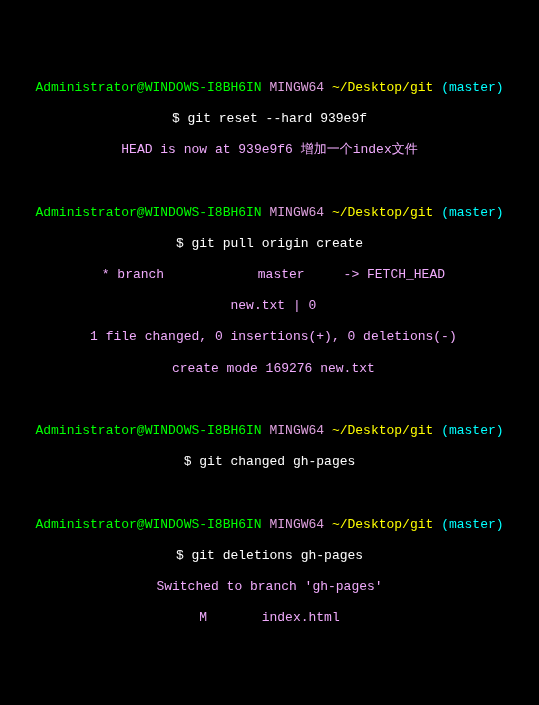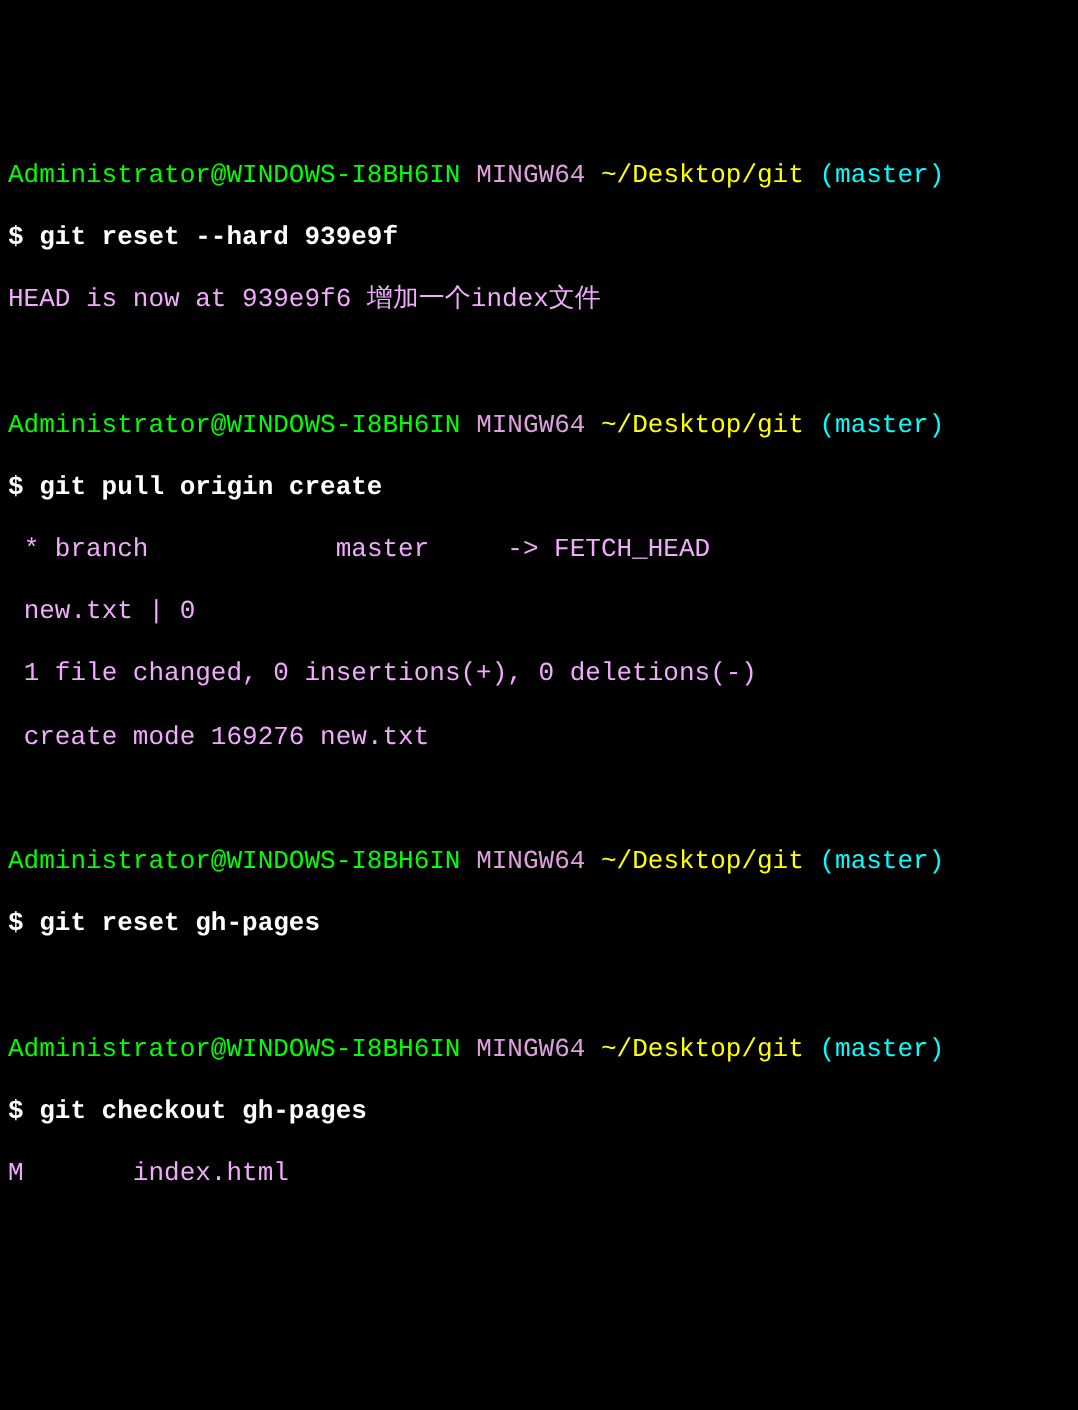--- a/index.html
+++ b/index.html
@@ -15,47 +15,48 @@
       color: #c0c0c0;
       padding: 2px 4px;
       width: 539px;
       white-space: pre-wrap;
       word-wrap: break-word;
     }
     .user { color: #00ff00; }
     .host { color: #dda0dd; }
     .path { color: #ffff00; }
     .branch { color: #00ffff; }
-    .white { color: #ffffff; font-weight: bold; }
+    .white { color: #ffffff; }
     .gray { color: #f0abfc; }
-    .line { display: block; }
+    .line { display: block; text-align: center; }
     .terminal-content { display: block; }
   </style>
 </head>
 <body>
 
 
 
 <div class="terminal-content">
 <span class="line"><span class="user">Administrator@WINDOWS-I8BH6IN</span> <span class="host">MINGW64</span> <span class="path">~/Desktop/git</span> <span class="branch">(master)</span></span>
 <span class="line white">$ git reset --hard 939e9f</span>
 <span class="line gray">HEAD is now at 939e9f6 增加一个index文件</span>
 <span class="line">&nbsp;</span>
 <span class="line"><span class="user">Administrator@WINDOWS-I8BH6IN</span> <span class="host">MINGW64</span> <span class="path">~/Desktop/git</span> <span class="branch">(master)</span></span>
 <span class="line white">$ git pull origin create</span>
 <span class="line gray"> * branch            master     -&gt; FETCH_HEAD</span>
 <span class="line gray"> new.txt | 0</span>
 <span class="line gray"> 1 file changed, 0 insertions(+), 0 deletions(-)</span>
 <span class="line gray"> create mode 169276 new.txt</span>
 <span class="line">&nbsp;</span>
 <span class="line"><span class="user">Administrator@WINDOWS-I8BH6IN</span> <span class="host">MINGW64</span> <span class="path">~/Desktop/git</span> <span class="branch">(master)</span></span>
-<span class="line white">$ git reset gh-pages</span>
+<span class="line white">$ git changed gh-pages</span>
 <span class="line">&nbsp;</span>
 <span class="line"><span class="user">Administrator@WINDOWS-I8BH6IN</span> <span class="host">MINGW64</span> <span class="path">~/Desktop/git</span> <span class="branch">(master)</span></span>
-<span class="line white">$ git checkout gh-pages</span>
+<span class="line white">$ git deletions gh-pages</span>
+<span class="line gray">Switched to branch 'gh-pages'</span>
 <span class="line gray">M       index.html</span>
 
 
 
 
 
 
 
 
 

